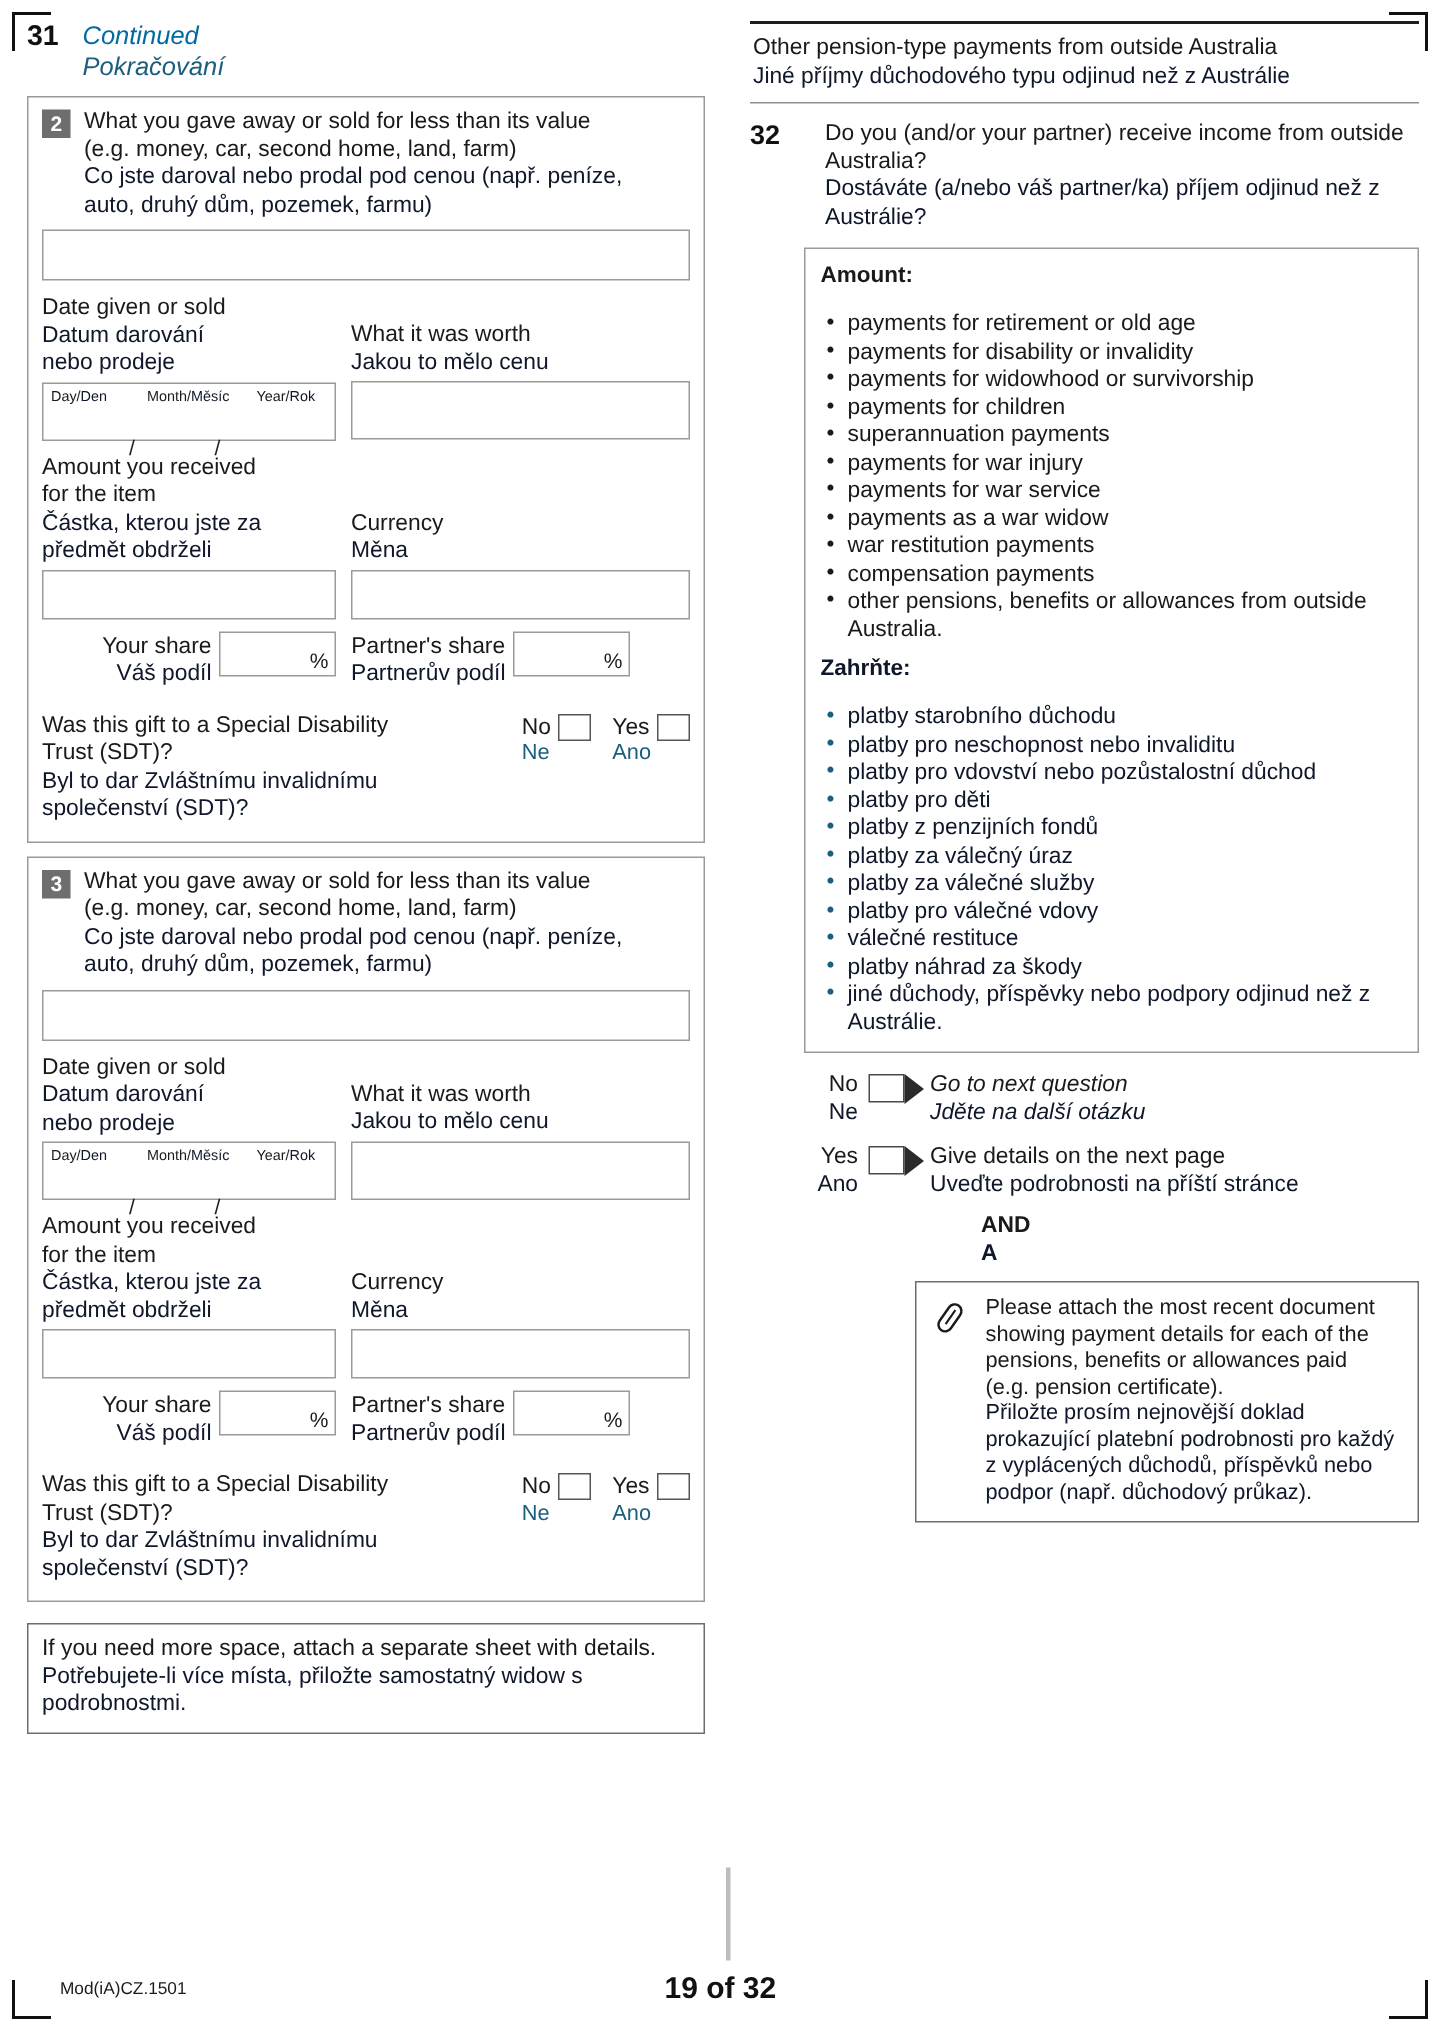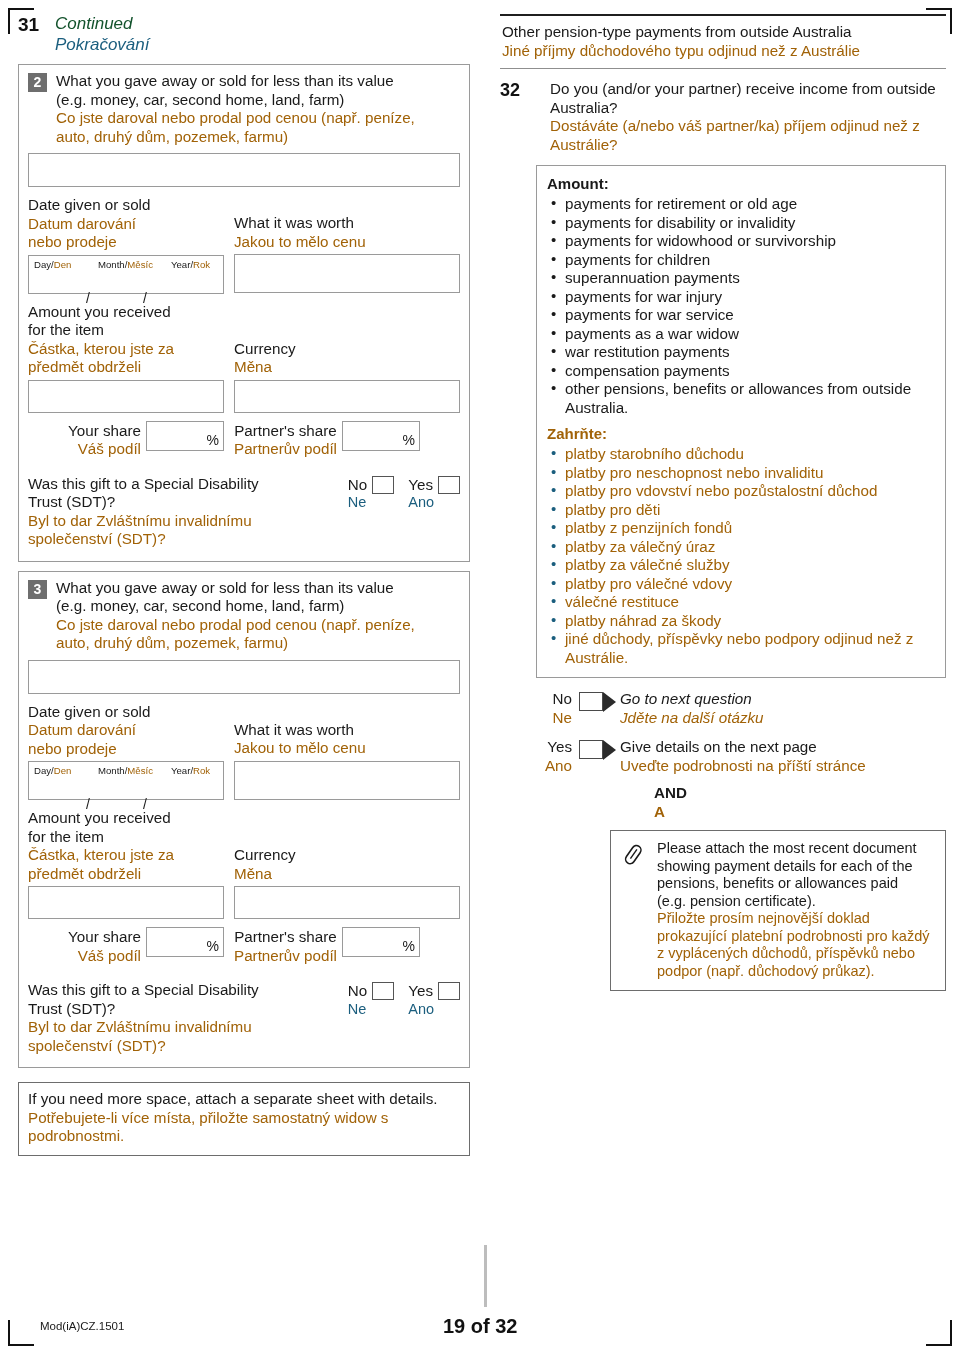--- a/index.html
+++ b/index.html
@@ -23,31 +23,31 @@
              border-right: 2px solid #111; border-bottom: 2px solid #111; }
 
   .center-rule { position: absolute; left: 484px; top: 1245px; width: 3px; height: 62px; background: #bdbdbd; }
 
   
   .col-left  { position: absolute; left: 18px;  top: 14px; width: 452px; }
   .col-right { position: absolute; left: 500px; top: 14px; width: 446px; }
 
   
   .en { color: #1a1a1a; }
-  .cz { color: #a16207; }
+  .cz { color: #0f172a; }
   .t14 { font-size: 14.5px; line-height: 17.5px; }
   .t15 { font-size: 15.2px; line-height: 18.5px; }
   .bold { font-weight: bold; margin-left: 36px; }
   .ital { font-style: italic; }
 
   
   .qhead { display: flex; align-items: flex-start; gap: 11px; }
   .qnum { font-size: 19px; font-weight: bold; color: #111; line-height: 21px; min-width: 26px; }
   .qnum-32 { font-size: 18px; font-weight: bold; color: #111; line-height: 21px; min-width: 28px; }
-  .qhead-txt .l1 { font-size: 17px; line-height: 20px; font-style: italic; color: #14532d; }
+  .qhead-txt .l1 { font-size: 17px; line-height: 20px; font-style: italic; color: #0369a1; }
   .qhead-txt .l2 { font-size: 17px; line-height: 21px; font-style: italic; color: #1b5e7e; }
 
   
   .panel { border: 1px solid #9a9a9a; margin-top: 9px; padding: 7px 9px 12px 9px; }
 
   .item-head { display: flex; align-items: flex-start; gap: 9px; }
   .badge { background: #6e6e6e; color: #fff; font-weight: bold; font-size: 14px;
            width: 19px; height: 19px; line-height: 19px; text-align: center; flex: 0 0 19px; margin-top: 1px; }
   .item-head-txt { flex: 1; }
 
@@ -91,21 +91,21 @@
   .notebox { border: 1.6px solid #6d6d6d; margin-top: 14px; padding: 7px 9px 9px 9px; }
 
   
   .rule-top { border-top: 2.6px solid #1f1f1f; }
   .rule-thin { border-top: 1px solid #8f8f8f; margin-top: 3px; }
   .sec-title { padding: 7px 2px 5px 2px; }
 
   .q32 { display: flex; gap: 22px; margin-top: 11px; }
 
   .include-box { border: 1px solid #9a9a9a; margin-top: 11px; margin-left: 36px; padding: 8px 10px 10px 10px; }
-  ul.bl { list-style: none; margin-top: 2px; }
+  ul.bl { list-style: none; margin-top: 14px; }
   ul.bl li { position: relative; padding-left: 18px; }
   ul.bl li::before { content: "•"; position: absolute; left: 4px; top: -1px; font-size: 15px; }
   ul.bl.en li::before { color: #1a1a1a; }
   ul.bl.cz li::before { color: #1b5e7e; }
   .inc-hdr { font-weight: bold; font-size: 15px; line-height: 19px; }
 
   .goto { margin-top: 12px; margin-left: 36px; }
   .goto-row { display: flex; align-items: flex-start; gap: 7px; margin-top: 7px; }
   .goto-lbl { width: 36px; text-align: right; }
   .arrowbox { position: relative; width: 24px; height: 19px; border: 1.4px solid #4a4a4a; background: #fff; flex: 0 0 24px; margin-top: 2px; }

